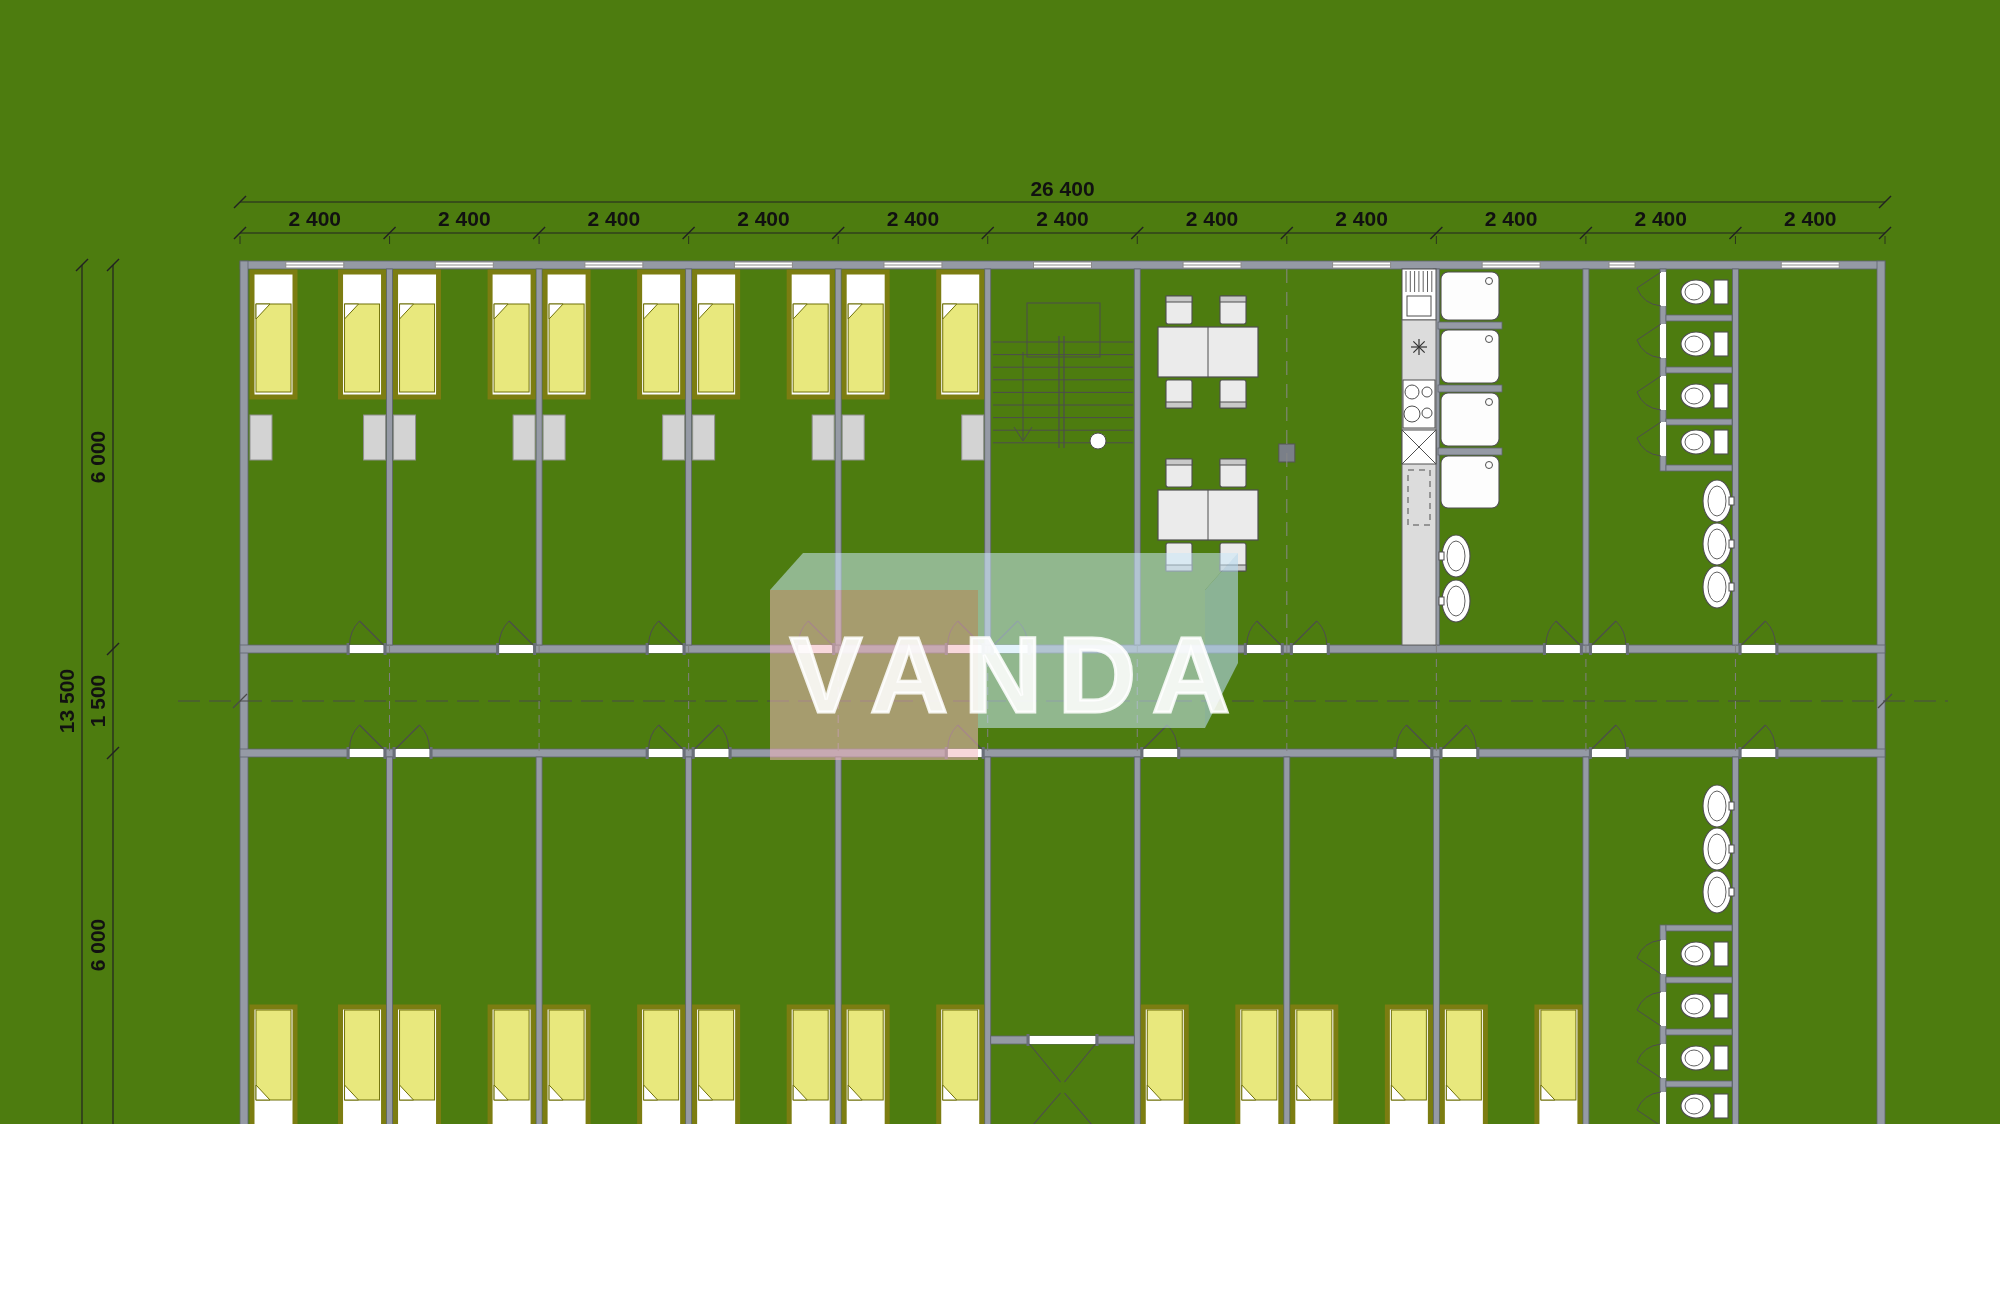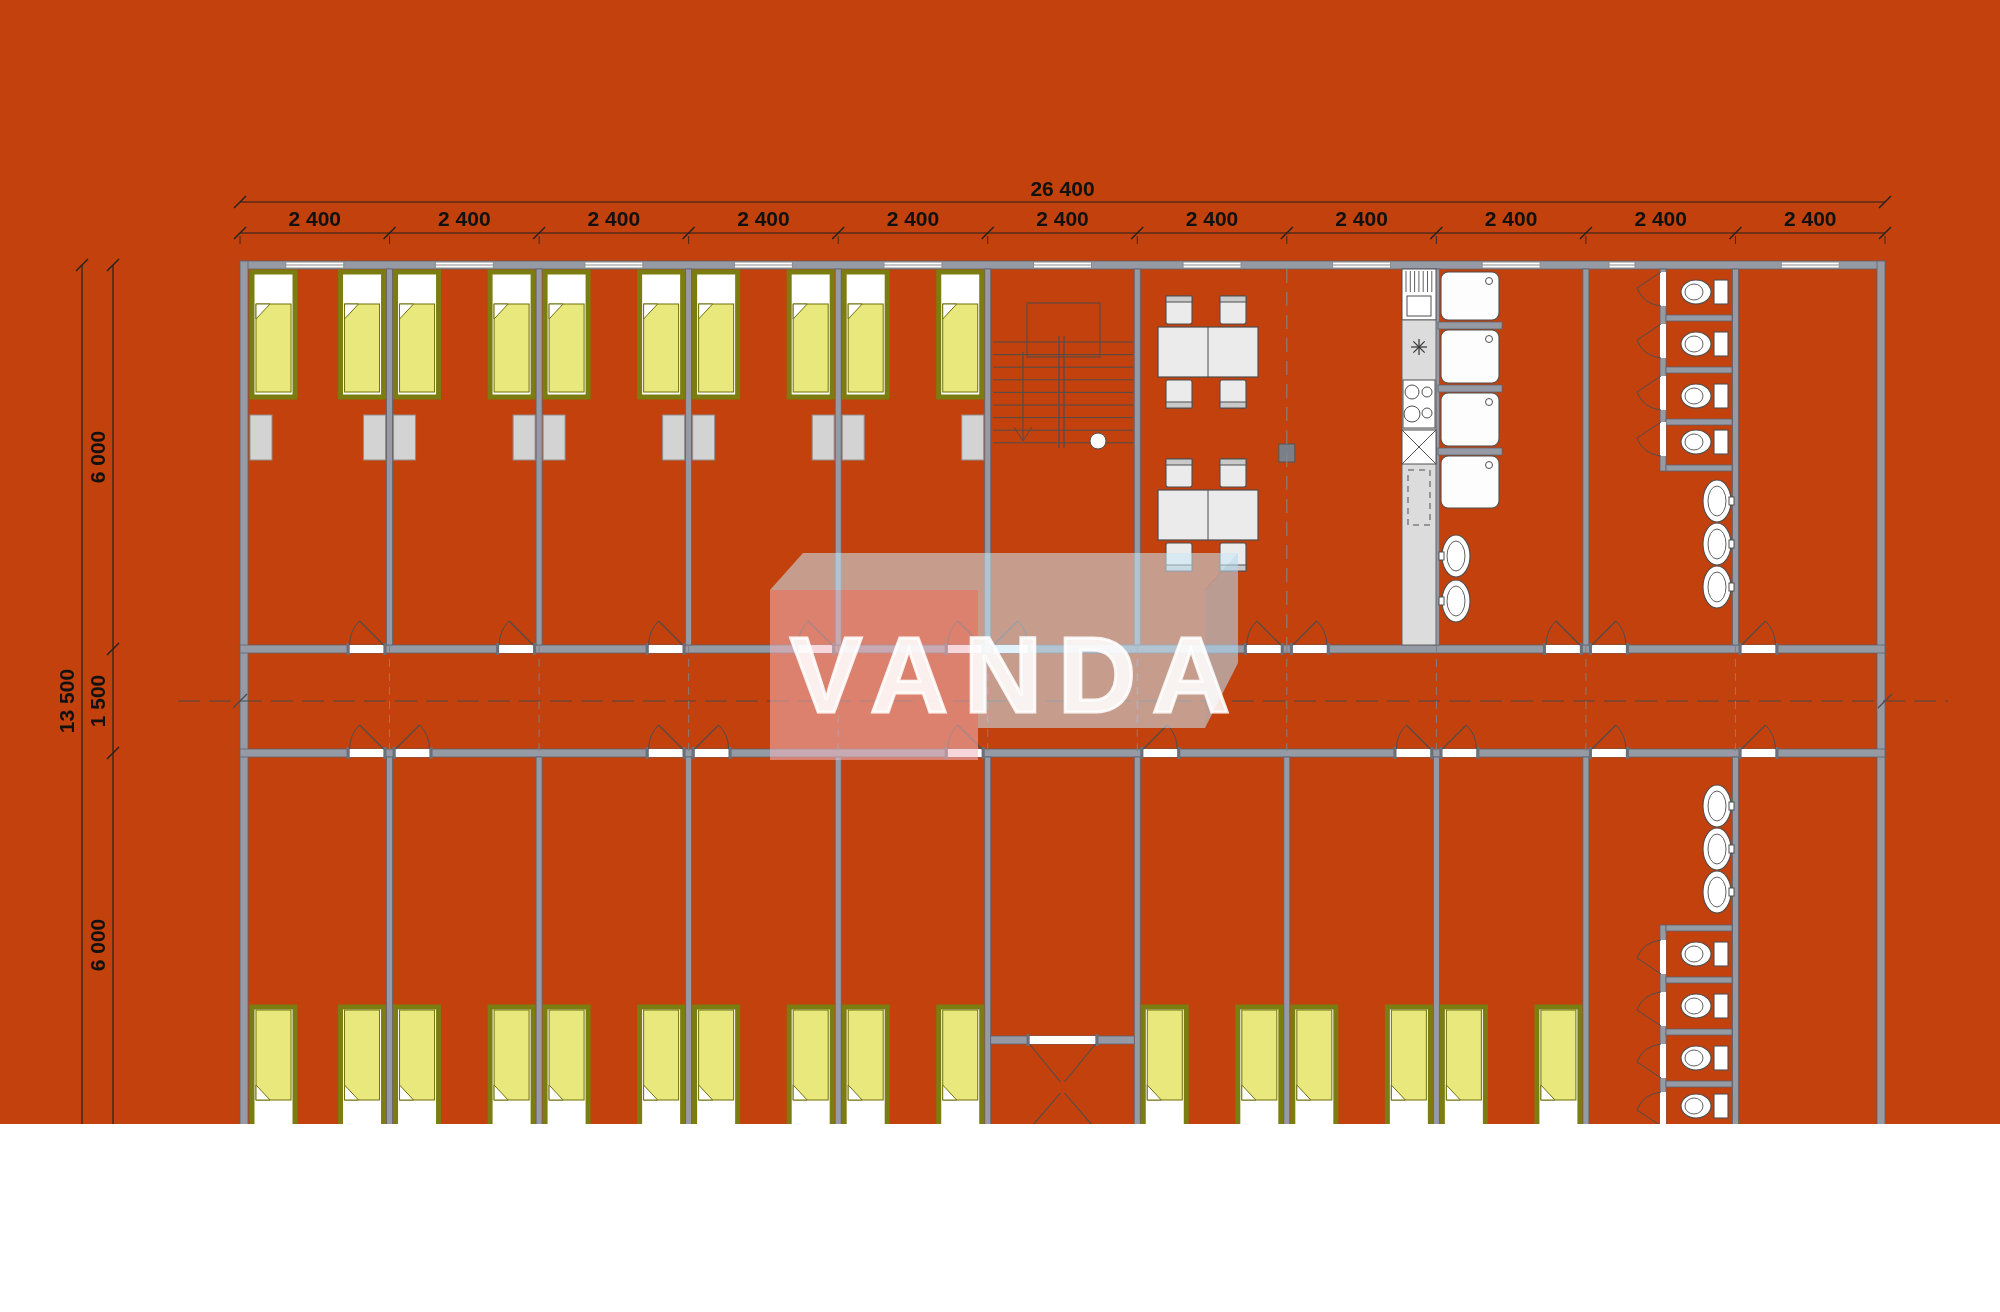--- a/index.html
+++ b/index.html
@@ -1,16 +1,16 @@
 <!DOCTYPE html>
 <html><head>
 <meta charset="utf-8">
 <style>
   html,body{margin:0;padding:0;background:#ffffff;}
-  #stage{position:relative;width:2000px;height:1124px;background:#c2410c;overflow:hidden;
+  #stage{position:relative;width:2000px;height:1124px;background:#4d7c0f;overflow:hidden;
          font-family:"Liberation Sans", sans-serif;}
   svg{position:absolute;left:0;top:0;}
   text{font-family:"Liberation Sans", sans-serif;}
 </style>
 </head>
 <body>
 
 <div id="stage">
   <svg id="plan" width="2000" height="1312" viewBox="0 0 2000 1312">
       <g>

